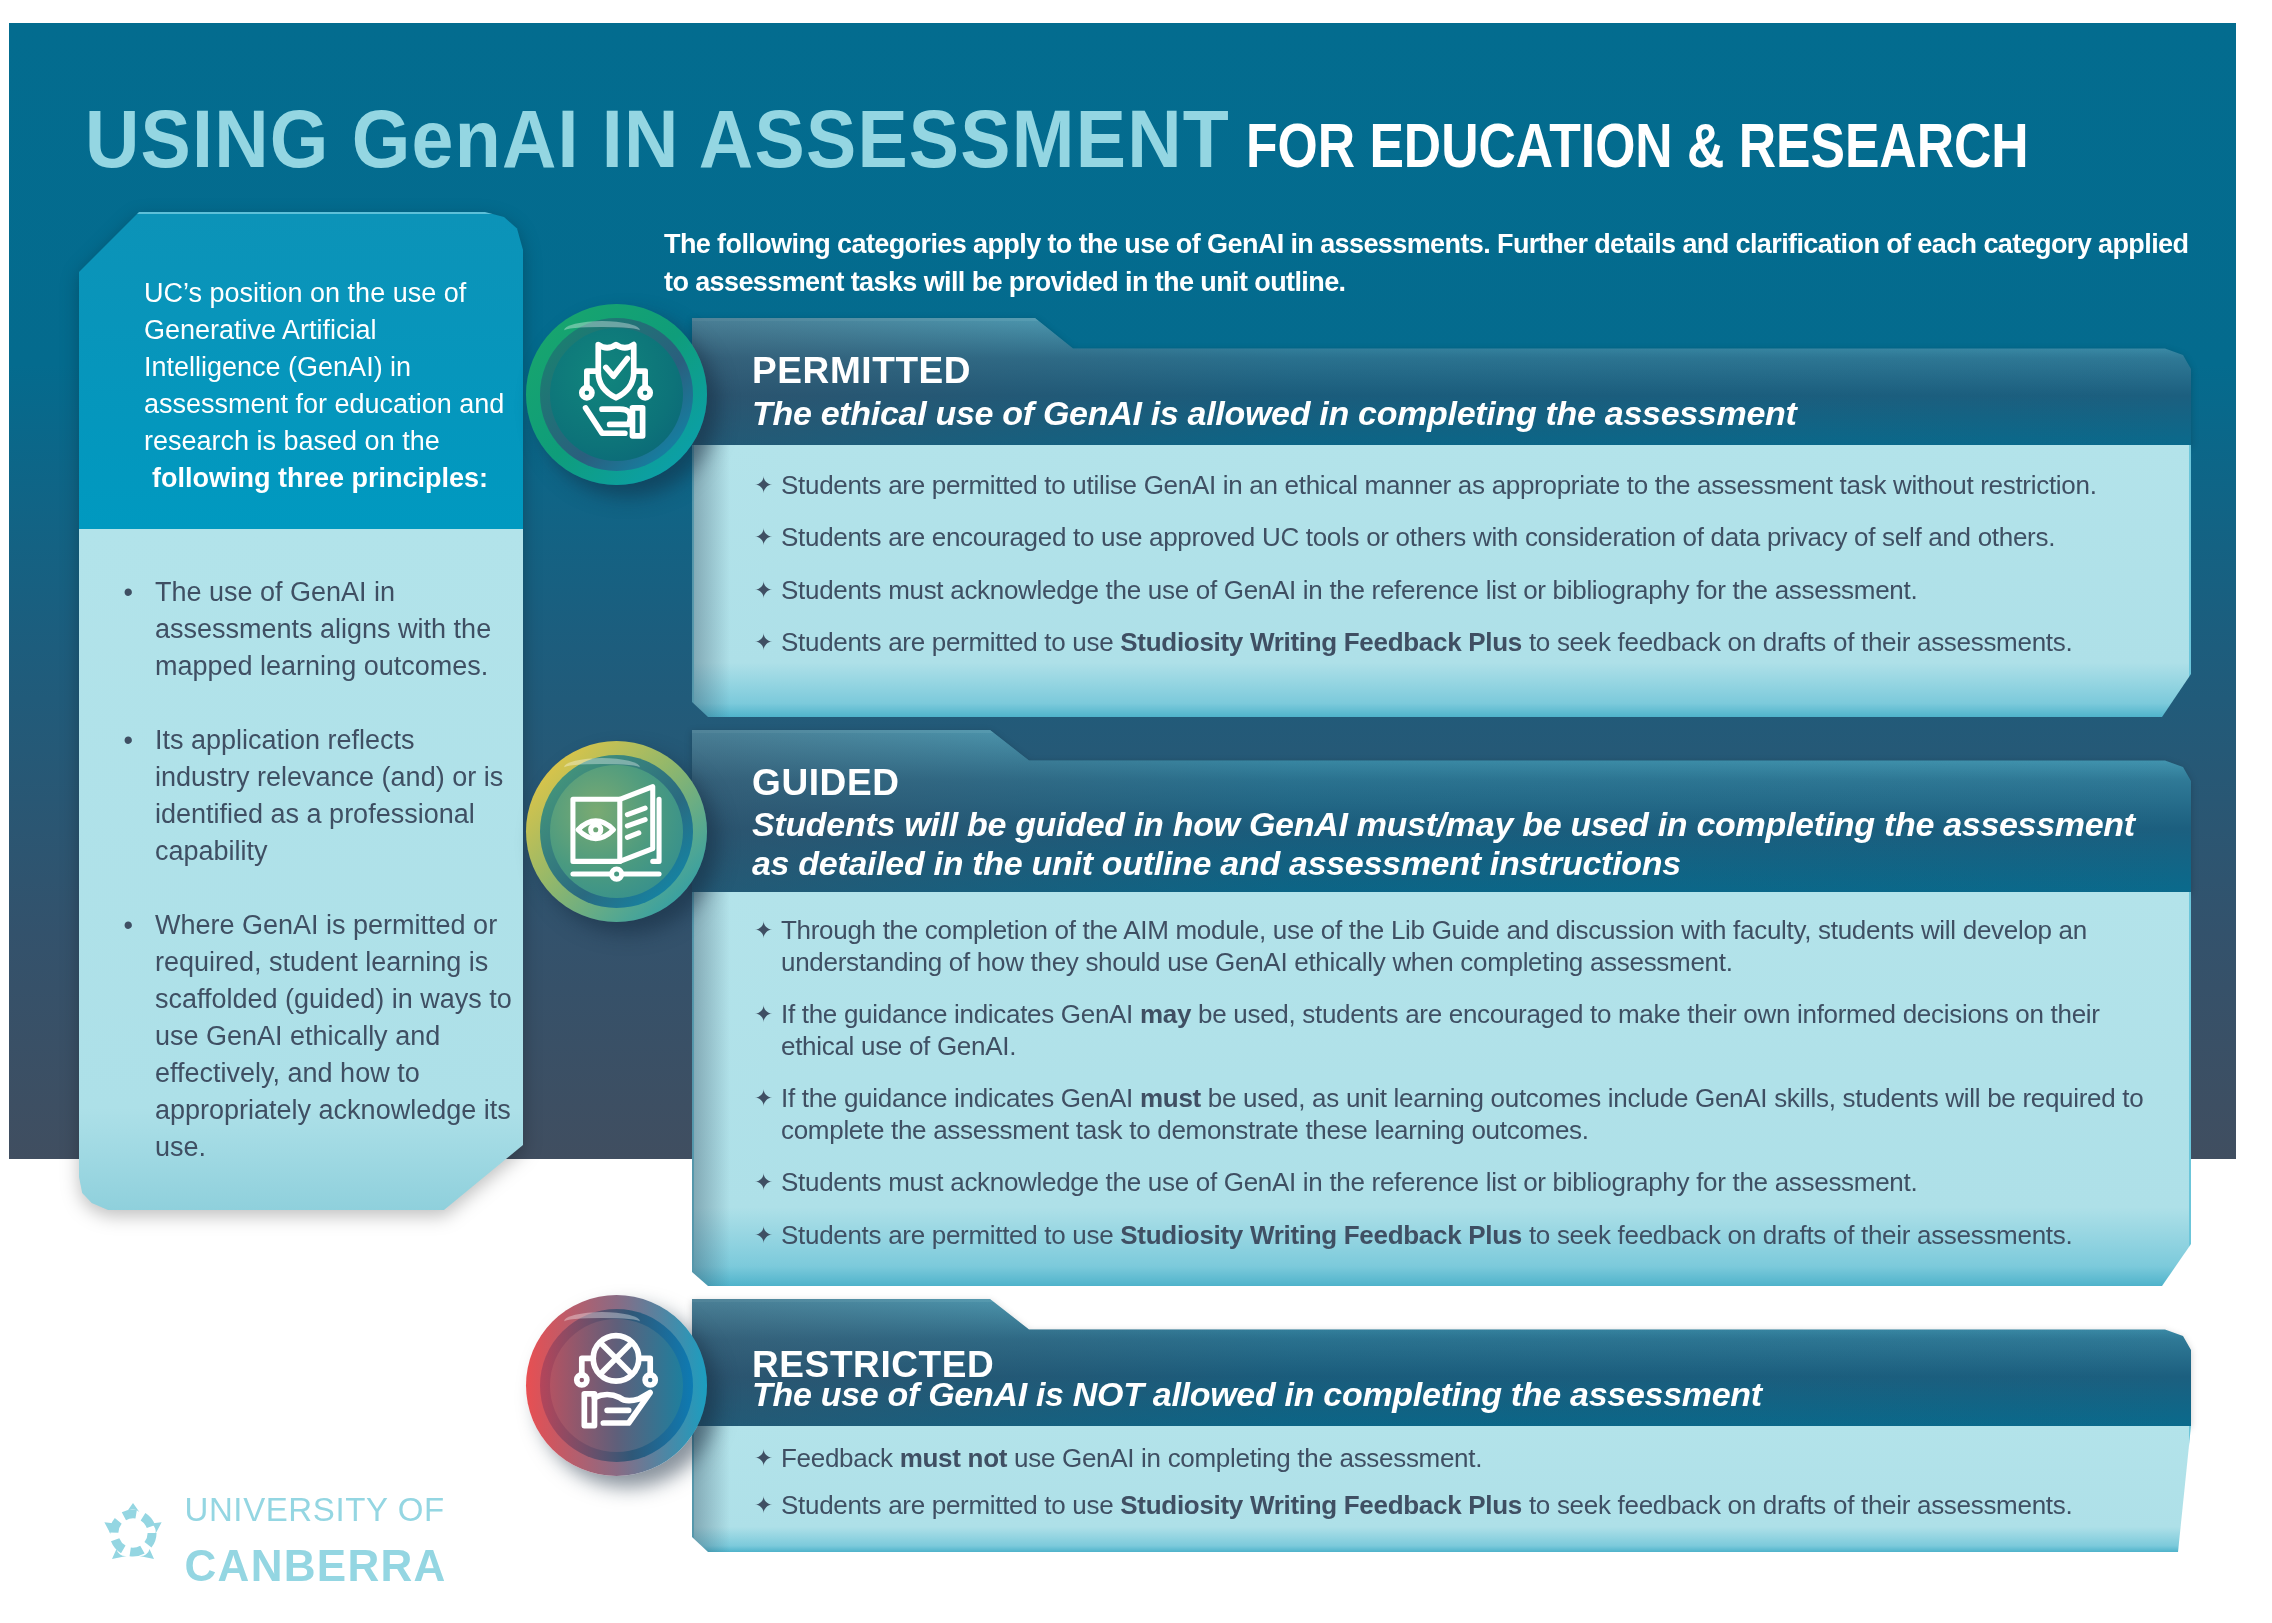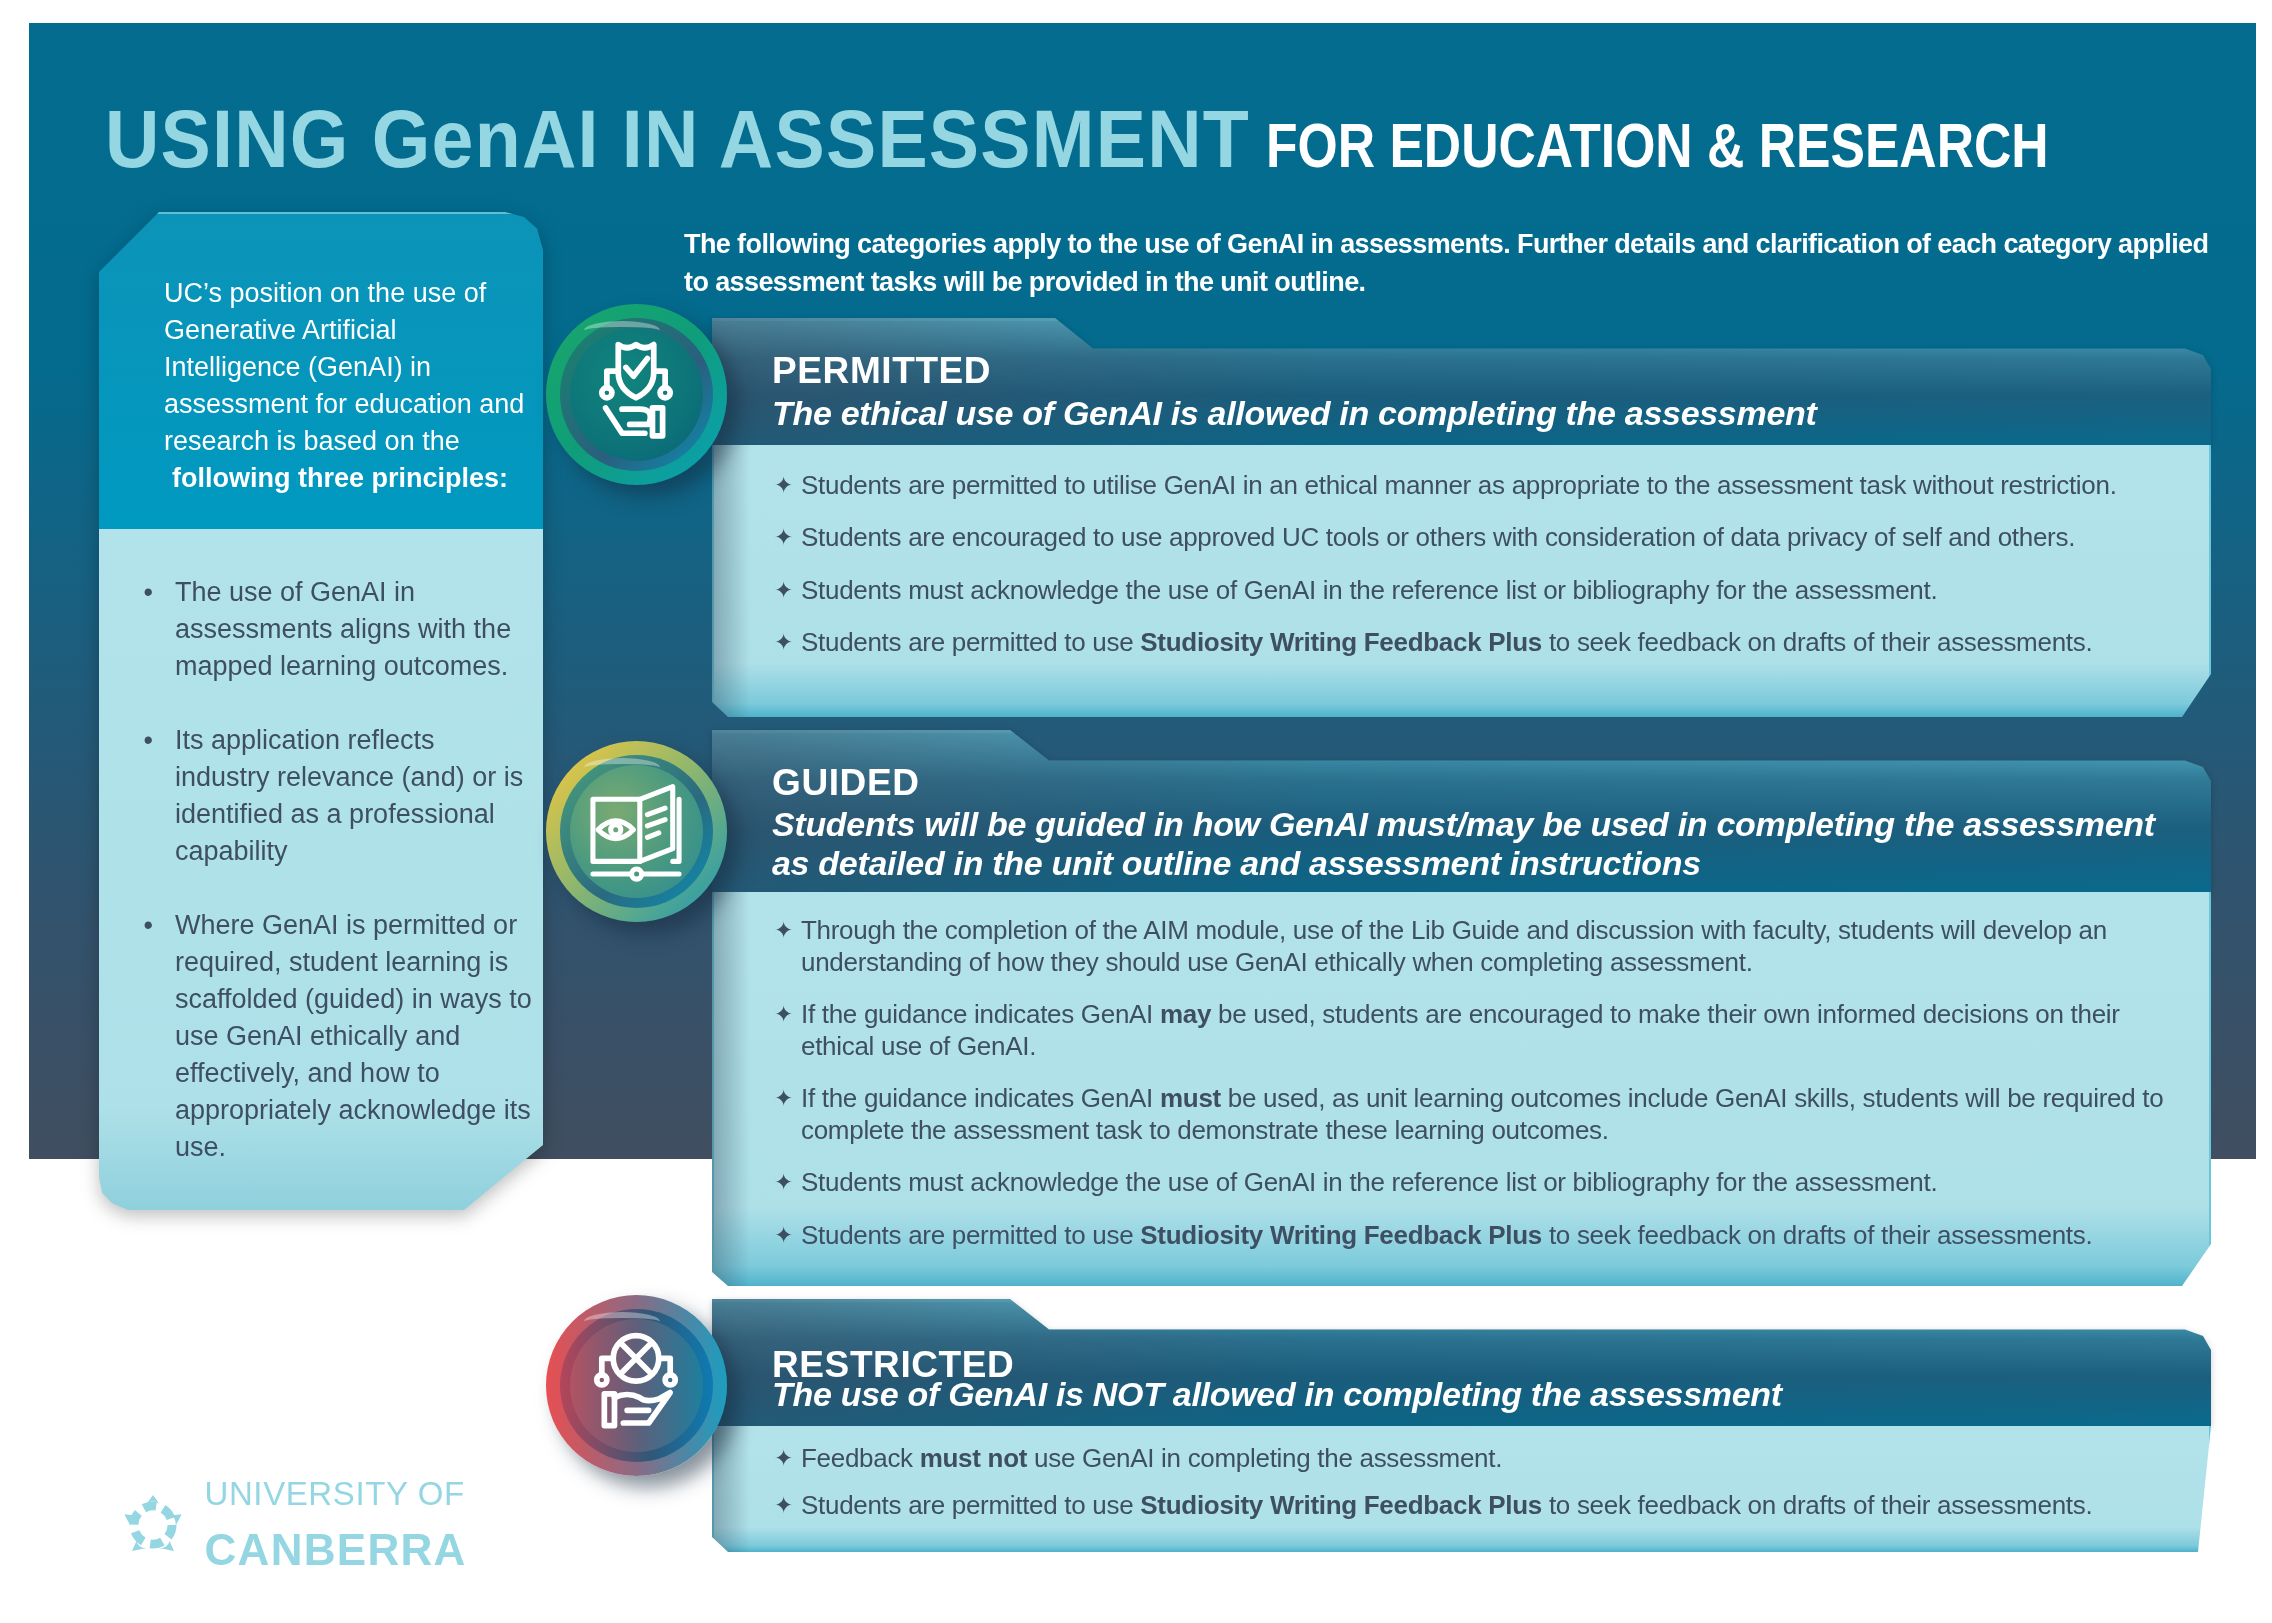--- a/index.html
+++ b/index.html
@@ -1,20 +1,20 @@
 <!DOCTYPE html>
 <html style="font-size:10.2px"><head>
 <meta charset="utf-8">
 <style>
   * { box-sizing: border-box; margin: 0; padding: 0; }
   html, body { width: 2273px; height: 1624px; background: #ffffff; overflow: hidden; }
   body { font-family: "Liberation Sans", "DejaVu Sans", sans-serif; position: relative; }
 
   .poster {
-    position: absolute; left: 29px; top: 23px; width: 2227px; height: 1136px;
+    position: absolute; left: 9px; top: 23px; width: 2227px; height: 1136px;
     background: linear-gradient(180deg, #036c8f 0%, #046b8e 30%, #1d5d7d 55%, #33526c 80%, #404e60 100%);
   }
 
   
   .title {
     position: absolute; left: 76px; top: 70px; white-space: nowrap;
     display: flex; align-items: baseline;
   }
   .title-main {
     font-size: 81px; font-weight: bold; letter-spacing: 1.3px;
@@ -59,21 +59,21 @@
     color: #3f4f63; margin-bottom: 37px;
   }
   .principle-bullet {
     position: absolute; left: 11.4px; top: 0; font-size: 27px; color: #3f4f63;
   }
 
   
   .logo { position: absolute; left: 89px; top: 1454px; display: flex; align-items: center; }
   .logo-mark { width: 70px; height: 70px; margin-right: 16.5px; }
   .logo-text { color: #94d6e2; line-height: 1; }
-  .logo-line1 { font-size: 33px; font-weight: normal; letter-spacing: 0.6px; }
+  .logo-line1 { font-size: 33px; font-weight: normal; letter-spacing: 0.6px; margin-top: 16px; }
   .logo-line2 { font-size: 44px; font-weight: bold; letter-spacing: 1.3px; margin-top: 18px; }
 
   
   .category { position: absolute; left: 683px; width: 1499px; }
   .cat-header {
     position: absolute; left: 0; top: 0; width: 1499px;
     filter: drop-shadow(0 2.5px 3.8px rgba(0,0,0,0.2));
   }
   .cat-header-shape {
     position: absolute; left: 0; top: 0; width: 100%; height: 100%;

